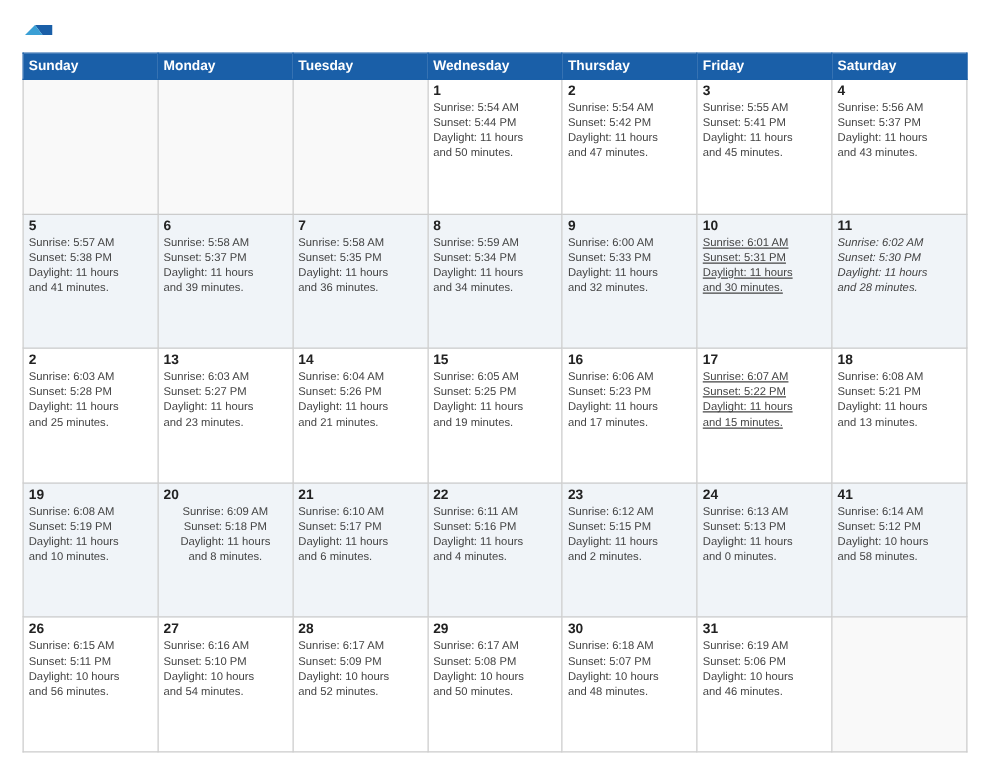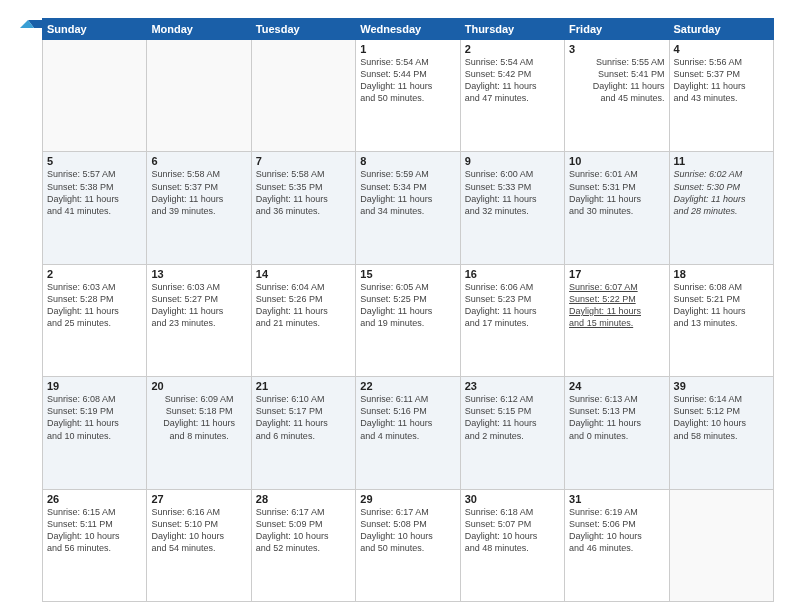--- a/index.html
+++ b/index.html
@@ -8,21 +8,21 @@
       background: #fff;
       width: 792px;
       height: 612px;
       overflow: hidden;
     }
     .page {
       width: 792px;
       height: 612px;
       padding: 18px 18px 10px 18px;
       display: flex;
-      flex-direction: row;
+      flex-direction: column;
     }
     .header {
       display: flex;
       align-items: flex-start;
       justify-content: space-between;
       margin-bottom: 6px;
     }
     .logo {
       display: flex;
       flex-direction: column;
@@ -150,21 +150,21 @@
           </td>
           <td>
             <span class="day-num">2</span>
             <div class="day-info" style="white-space: pre-line;">Sunrise: 5:54 AM
 Sunset: 5:42 PM
 Daylight: 11 hours
 and 47 minutes.</div>
           </td>
           <td>
             <span class="day-num">3</span>
-            <div class="day-info" style="white-space: pre-line; text-align: right;">Sunrise: 5:55 AM
+            <div class="day-info" style="white-space: pre-line;">Sunrise: 5:55 AM
 Sunset: 5:41 PM
 Daylight: 11 hours
 and 45 minutes.</div>
           </td>
           <td>
             <span class="day-num">4</span>
             <div class="day-info" style="white-space: pre-line;">Sunrise: 5:56 AM
 Sunset: 5:37 PM
 Daylight: 11 hours
 and 43 minutes.</div>
@@ -201,21 +201,21 @@
           </td>
           <td>
             <span class="day-num">9</span>
             <div class="day-info" style="white-space: pre-line;">Sunrise: 6:00 AM
 Sunset: 5:33 PM
 Daylight: 11 hours
 and 32 minutes.</div>
           </td>
           <td>
             <span class="day-num">10</span>
-            <div class="day-info" style="white-space: pre-line;">Sunrise: 6:01 AM
+            <div class="day-info" style="white-space: pre-line; text-decoration: underline;">Sunrise: 6:01 AM
 Sunset: 5:31 PM
 Daylight: 11 hours
 and 30 minutes.</div>
           </td>
           <td>
             <span class="day-num">11</span>
             <div class="day-info" style="white-space: pre-line; font-style: italic;">Sunrise: 6:02 AM
 Sunset: 5:30 PM
 Daylight: 11 hours
 and 28 minutes.</div>
@@ -309,21 +309,21 @@
 and 2 minutes.</div>
           </td>
           <td>
             <span class="day-num">24</span>
             <div class="day-info" style="white-space: pre-line;">Sunrise: 6:13 AM
 Sunset: 5:13 PM
 Daylight: 11 hours
 and 0 minutes.</div>
           </td>
           <td>
-            <span class="day-num">39</span>
+            <span class="day-num">41</span>
             <div class="day-info" style="white-space: pre-line;">Sunrise: 6:14 AM
 Sunset: 5:12 PM
 Daylight: 10 hours
 and 58 minutes.</div>
           </td>
         </tr>
         <tr>
           <td>
             <span class="day-num">26</span>
             <div class="day-info" style="white-space: pre-line;">Sunrise: 6:15 AM

